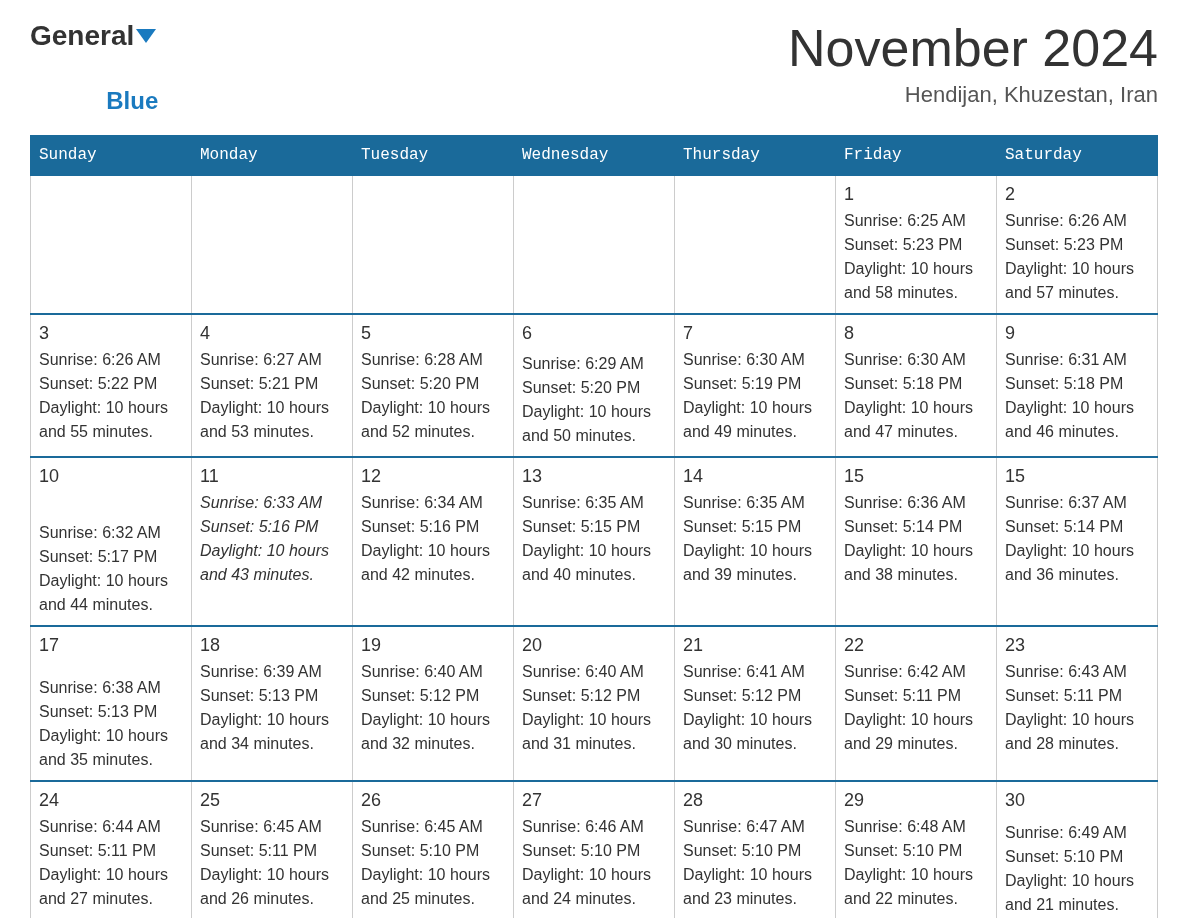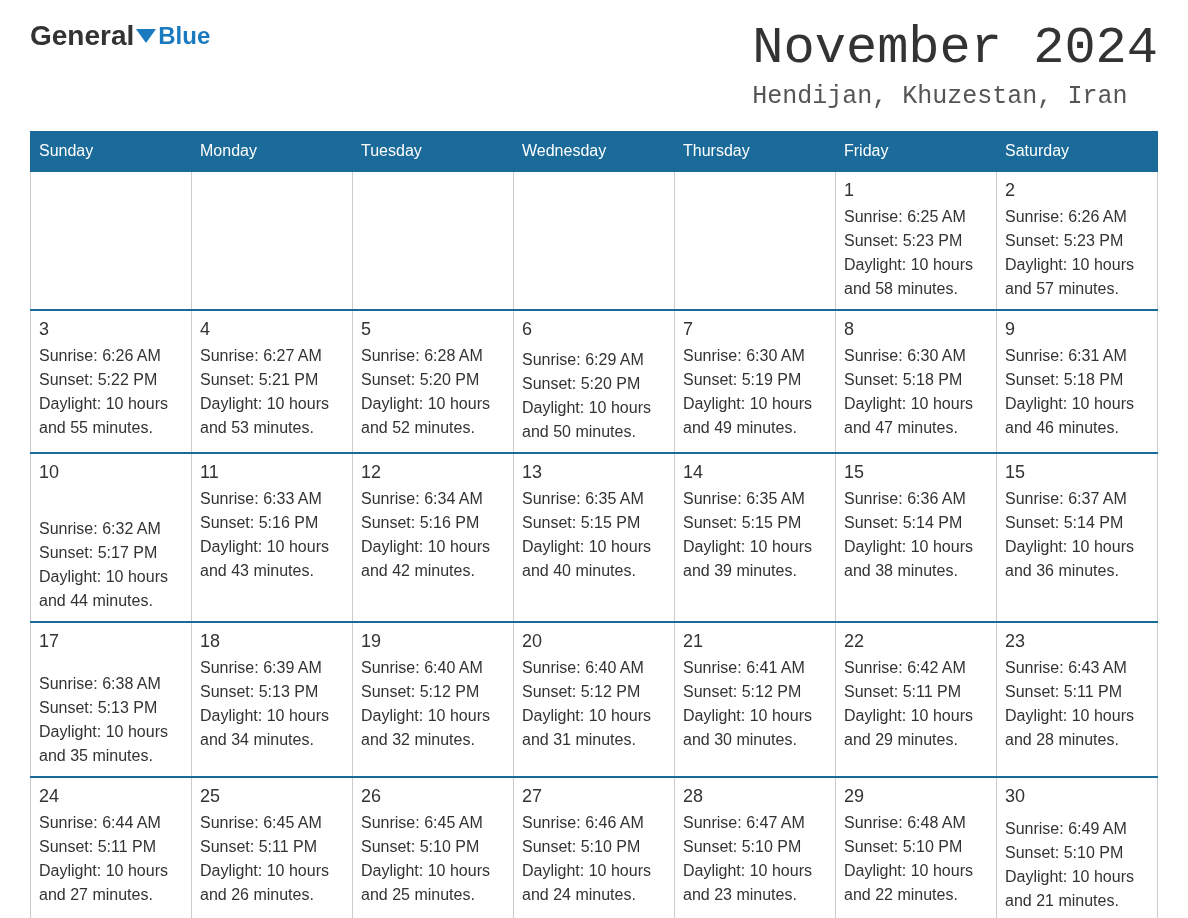--- a/index.html
+++ b/index.html
@@ -11,21 +11,23 @@
       min-height: 918px;
     }
     .header {
       display: flex;
       justify-content: space-between;
       align-items: flex-start;
       margin-bottom: 20px;
     }
     .logo {
       display: flex;
-      align-items: center;
+      flex-direction: column;
+      align-items: flex-end;
+      gap: 35px;
     }
     .logo-text {
       display: flex;
       align-items: center;
       font-size: 28px;
       font-weight: bold;
       color: #333;
     }
     .logo-general { color: #333; }
     .logo-arrow {
@@ -36,45 +38,46 @@
       margin: 0 2px;
       display: inline-block;
       vertical-align: middle;
     }
     .logo-blue {
       color: #1a7abf;
       font-size: 24px;
       font-weight: bold;
     }
     .title-section {
-      font-family: Liberation Mono, monospace;
+      text-align: right;
     }
     .month-title {
       font-size: 52px;
       font-weight: normal;
       color: #333;
       line-height: 1.1;
     }
     .location-title {
-      font-size: 25px;
+      font-size: 22px;
       color: #555;
       margin-top: 5px;
     }
     .calendar {
       width: 100%;
       border-collapse: collapse;
     }
     .calendar th {
       background-color: #1a6a9a;
       color: #fff;
       padding: 10px 8px;
       text-align: left;
       font-size: 16px;
       font-weight: normal;
       border: 1px solid #1a6a9a;
+      font-family: Liberation Mono, monospace;
     }
     .calendar td {
       border: 1px solid #ccc;
       vertical-align: top;
       padding: 8px;
       width: 14.28%;
       min-height: 110px;
       height: 110px;
     }
     .day-number {
@@ -193,21 +196,21 @@
       </tr>
       <tr class="week-row">
         <td>
           <div class="day-number">10</div>
           <div class="day-info" style="white-space: pre-line; margin-top: 34px;">Sunrise: 6:32 AM
 Sunset: 5:17 PM
 Daylight: 10 hours and 44 minutes.</div>
         </td>
         <td>
           <div class="day-number">11</div>
-          <div class="day-info" style="white-space: pre-line;">Sunrise: 6:33 AM
+          <div class="day-info" style="white-space: pre-line; font-style: italic;">Sunrise: 6:33 AM
 Sunset: 5:16 PM
 Daylight: 10 hours and 43 minutes.</div>
         </td>
         <td>
           <div class="day-number">12</div>
           <div class="day-info" style="white-space: pre-line;">Sunrise: 6:34 AM
 Sunset: 5:16 PM
 Daylight: 10 hours and 42 minutes.</div>
         </td>
         <td>

